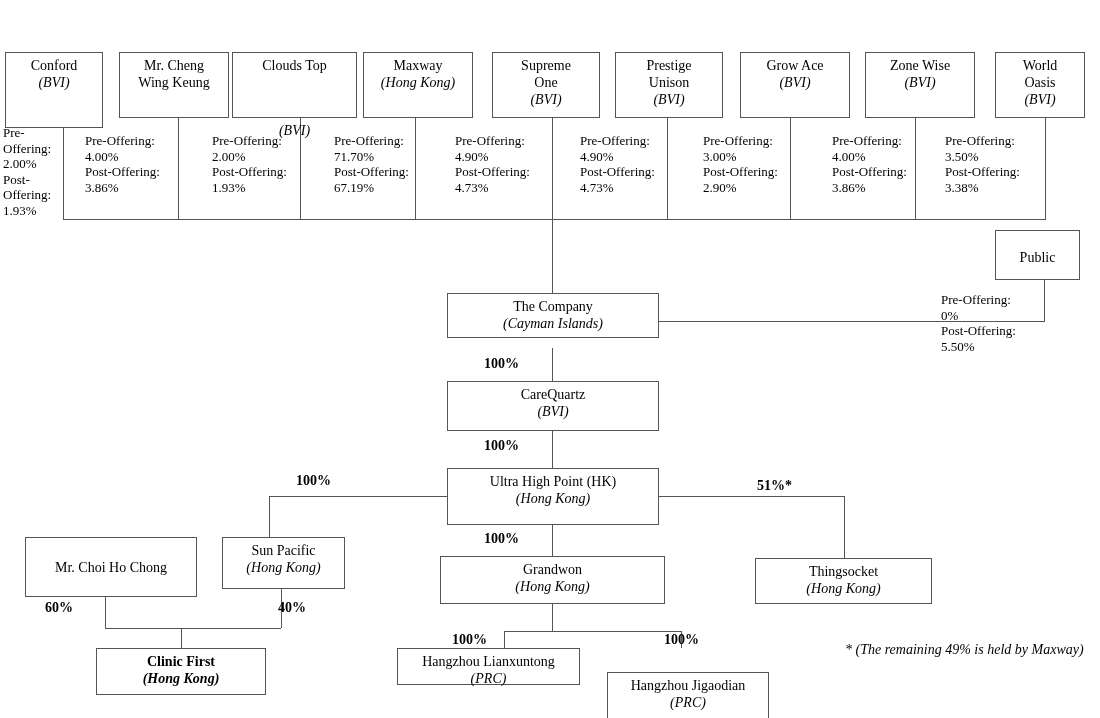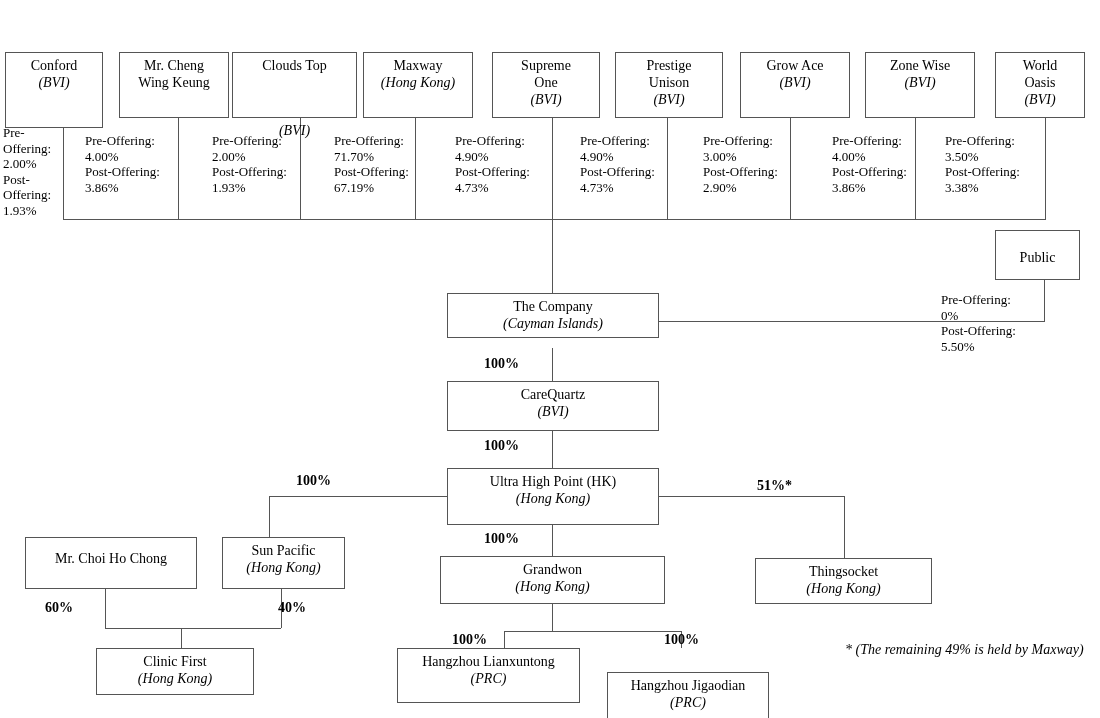--- a/index.html
+++ b/index.html
@@ -219,39 +219,39 @@
   <div class="vline" style="left:269px; top:496px; height:41px;"></div>
   <div class="pct" style="left:296px; top:473px;">100%</div>
 
   <div class="hline" style="left:659px; top:496px; width:185px;"></div>
   <div class="vline" style="left:844px; top:496px; height:62px;"></div>
   <div class="pct" style="left:757px; top:478px;">51%*</div>
 
   <div class="vline" style="left:552px; top:525px; height:31px;"></div>
   <div class="pct" style="left:484px; top:531px;">100%</div>
 
-  <div class="box" style="left:25px; top:537px; width:172px; height:52px; padding-top:12px;">
+  <div class="box" style="left:25px; top:537px; width:172px; height:60px; justify-content:center; padding-top:0;">
     <div class="nm">Mr. Choi Ho Chong</div>
   </div>
 
   <div class="box" style="left:222px; top:537px; width:123px; height:52px;">
     <div class="nm">Sun Pacific</div>
     <div class="juris">(Hong Kong)</div>
   </div>
 
   <div class="vline" style="left:105px; top:589px; height:39px;"></div>
   <div class="pct" style="left:45px; top:600px;">60%</div>
 
   <div class="vline" style="left:281px; top:589px; height:39px;"></div>
   <div class="pct" style="left:278px; top:600px;">40%</div>
 
   <div class="hline" style="left:105px; top:628px; width:176px;"></div>
   <div class="vline" style="left:181px; top:628px; height:20px;"></div>
 
-  <div class="box" style="left:96px; top:648px; width:158px; height:47px;">
+  <div class="box" style="left:96px; top:648px; width:170px; height:47px;font-weight:bold;">
     <div class="nm">Clinic First</div>
     <div class="juris">(Hong Kong)</div>
   </div>
 
   <div class="box" style="left:440px; top:556px; width:225px; height:48px;">
     <div class="nm">Grandwon</div>
     <div class="juris">(Hong Kong)</div>
   </div>
 
   <div class="box" style="left:755px; top:558px; width:177px; height:46px;">
@@ -259,21 +259,21 @@
     <div class="juris">(Hong Kong)</div>
   </div>
 
   <div class="vline" style="left:552px; top:604px; height:27px;"></div>
   <div class="hline" style="left:504px; top:631px; width:177px;"></div>
   <div class="vline" style="left:504px; top:631px; height:17px;"></div>
   <div class="vline" style="left:681px; top:631px; height:17px;"></div>
   <div class="pct" style="left:452px; top:632px;">100%</div>
   <div class="pct" style="left:664px; top:632px;">100%</div>
 
-  <div class="box" style="left:397px; top:648px; width:183px; height:55px;">
+  <div class="box" style="left:397px; top:648px; width:183px; height:37px;">
     <div class="nm">Hangzhou Lianxuntong</div>
     <div class="juris">(PRC)</div>
   </div>
 
   <div class="box" style="left:607px; top:672px; width:162px; height:47px;">
     <div class="nm">Hangzhou Jigaodian</div>
     <div class="juris">(PRC)</div>
   </div>
 
   <div class="footnote" style="left:808px; top:641px;margin-left:37px;">* (The remaining 49% is held by Maxway)</div>

